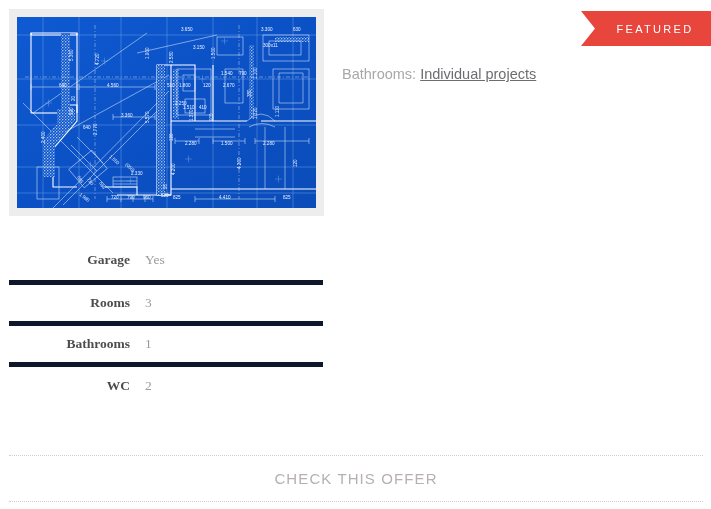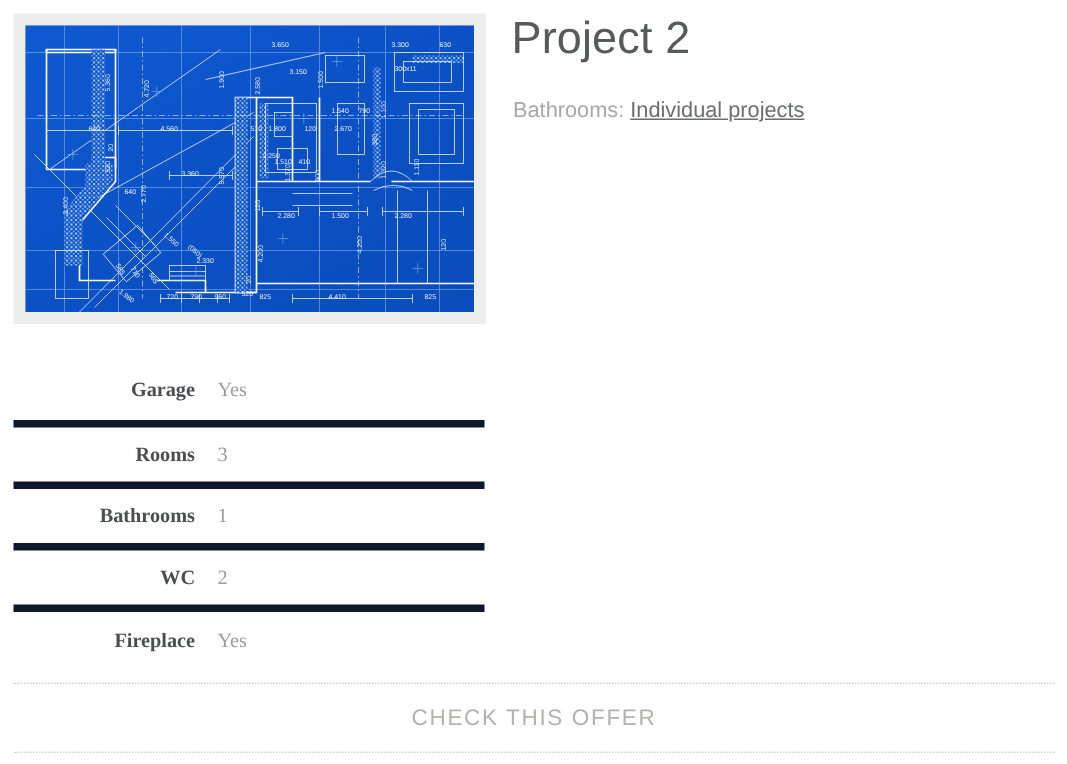--- a/index.html
+++ b/index.html
@@ -345,22 +345,27 @@
         <text x="156" y="182">825</text>
         <text x="202" y="182">4.410</text>
         <text x="266" y="182">825</text>
       </g>
     </svg>
   </div>
 </div>
 
 <div id="detail-pane">
 
-  <h1 id="page-title">Project 2</h1>
-
+
+  <div id="featured-ribbon">
+    <svg width="130" height="35" viewBox="0 0 130 35">
+      <path d="M0 0 H130 V35 H0 L14 17.5 Z" fill="#e8453c"></path>
+    </svg>
+    <span id="featured-ribbon-label">FEATURED</span>
+  </div>
 
   <div class="meta-row" id="meta-category">
     <span>Bathrooms:</span>
      <span class="meta-link">Individual projects</span>
   </div>
 
 
 </div>
 
 <table id="spec-table">
@@ -374,22 +379,18 @@
       <td class="spec-value">3</td>
     </tr>
     <tr>
       <td class="spec-label">Bathrooms</td>
       <td class="spec-value">1</td>
     </tr>
     <tr>
       <td class="spec-label">WC</td>
       <td class="spec-value">2</td>
     </tr>
-    <tr>
-      <td class="spec-label">Fireplace</td>
-      <td class="spec-value">Yes</td>
-    </tr>
   </tbody>
 </table>
 
 <div id="offer-bar">
   <a id="check-offer-link" href="#">CHECK THIS OFFER</a>
 </div>
 
 </body></html>

